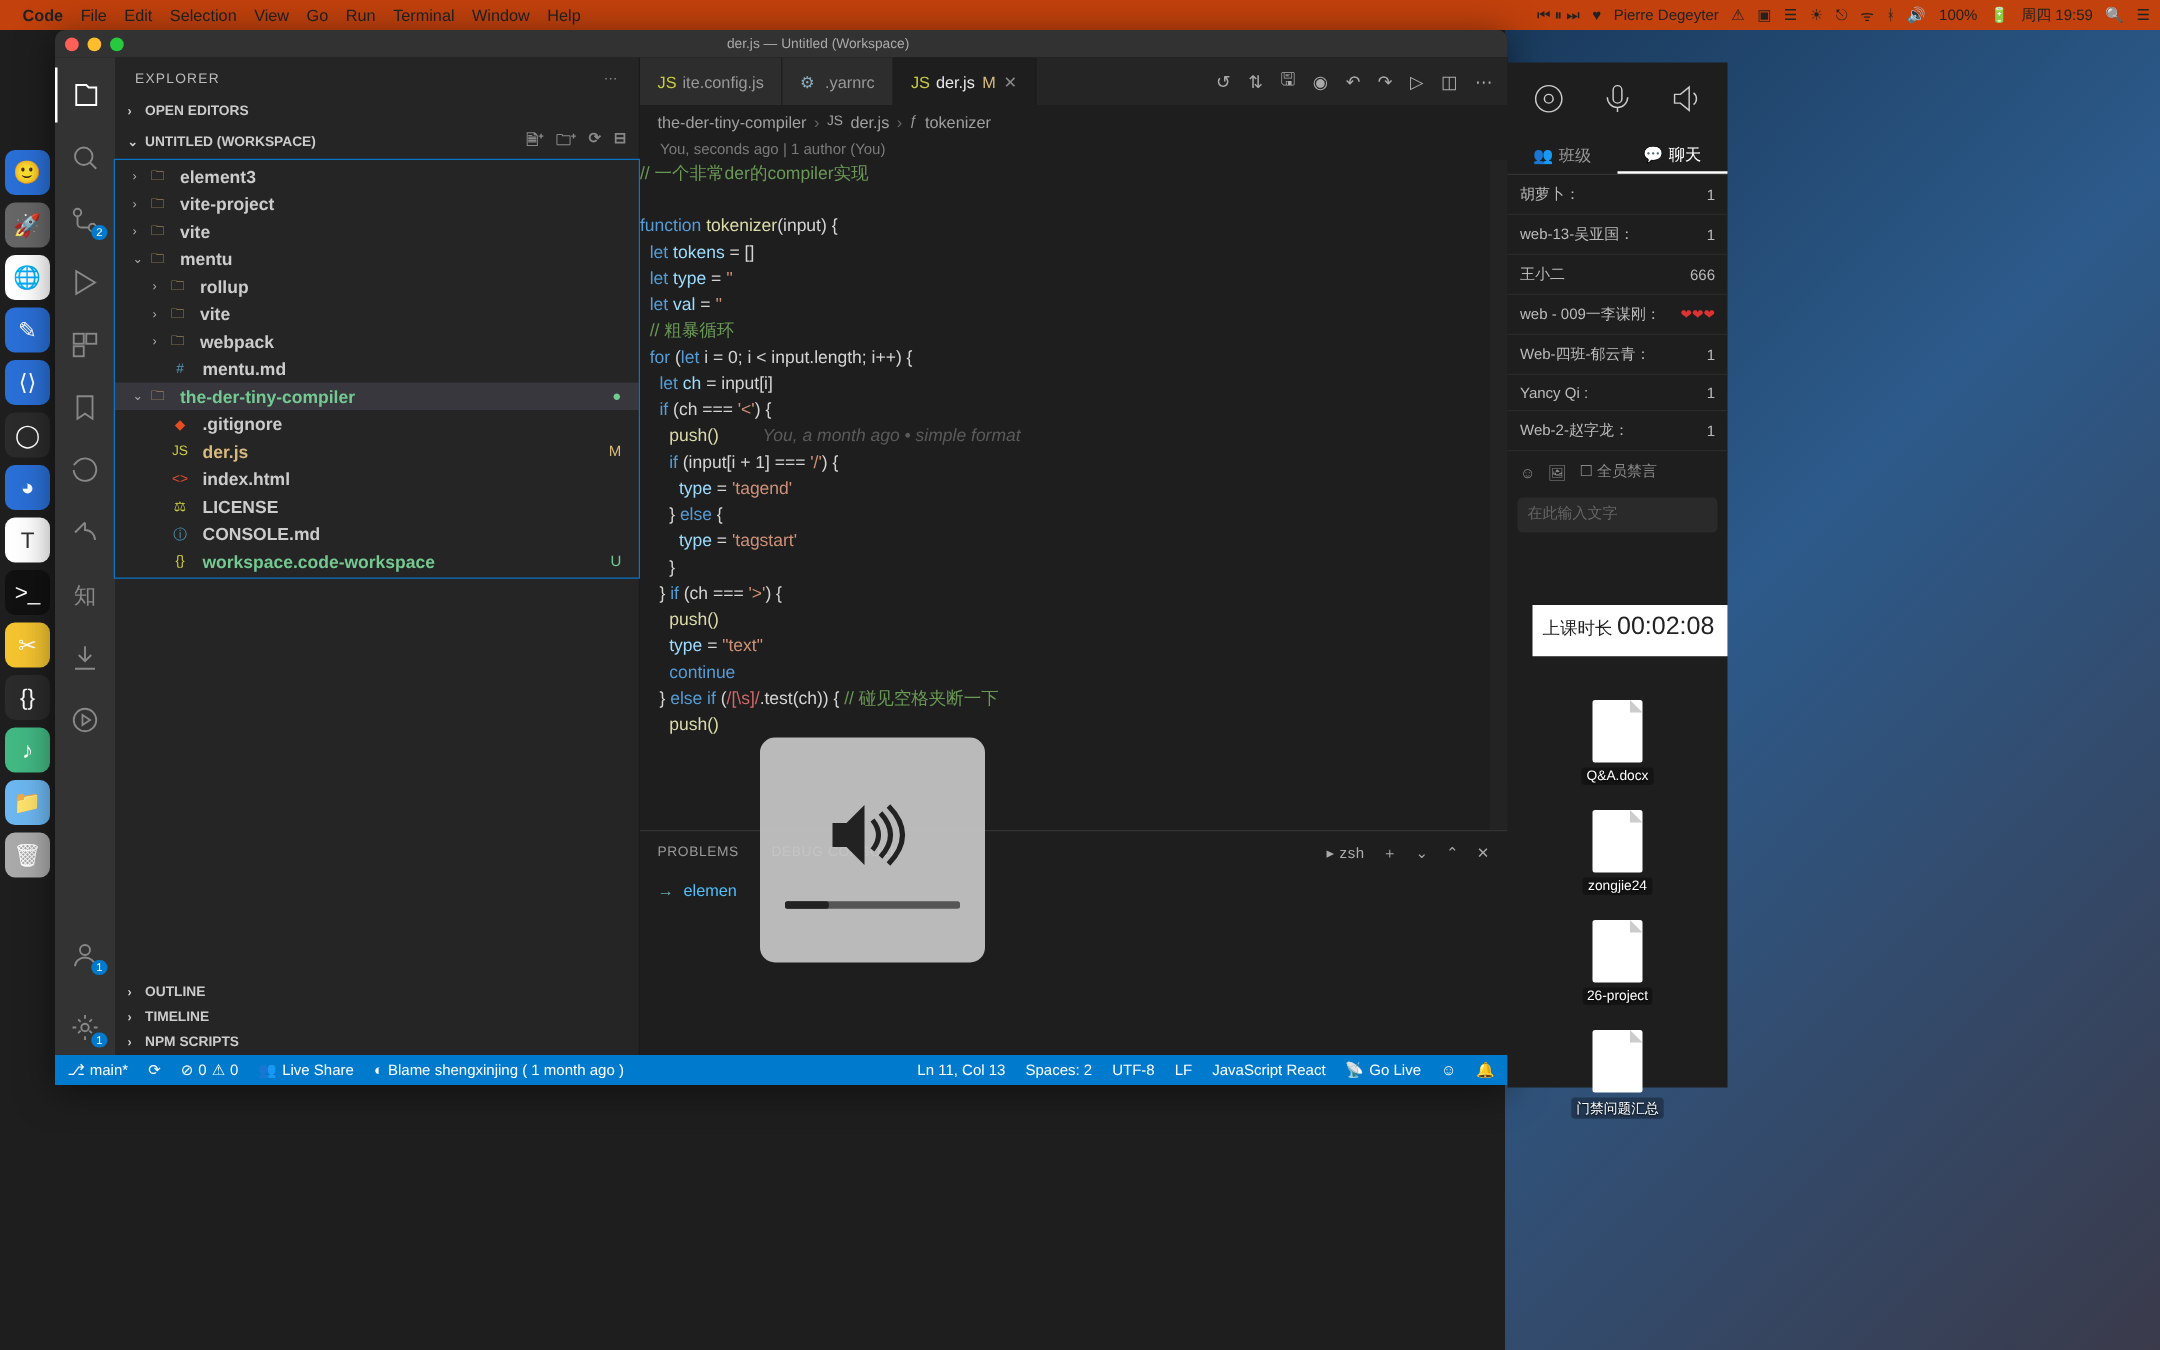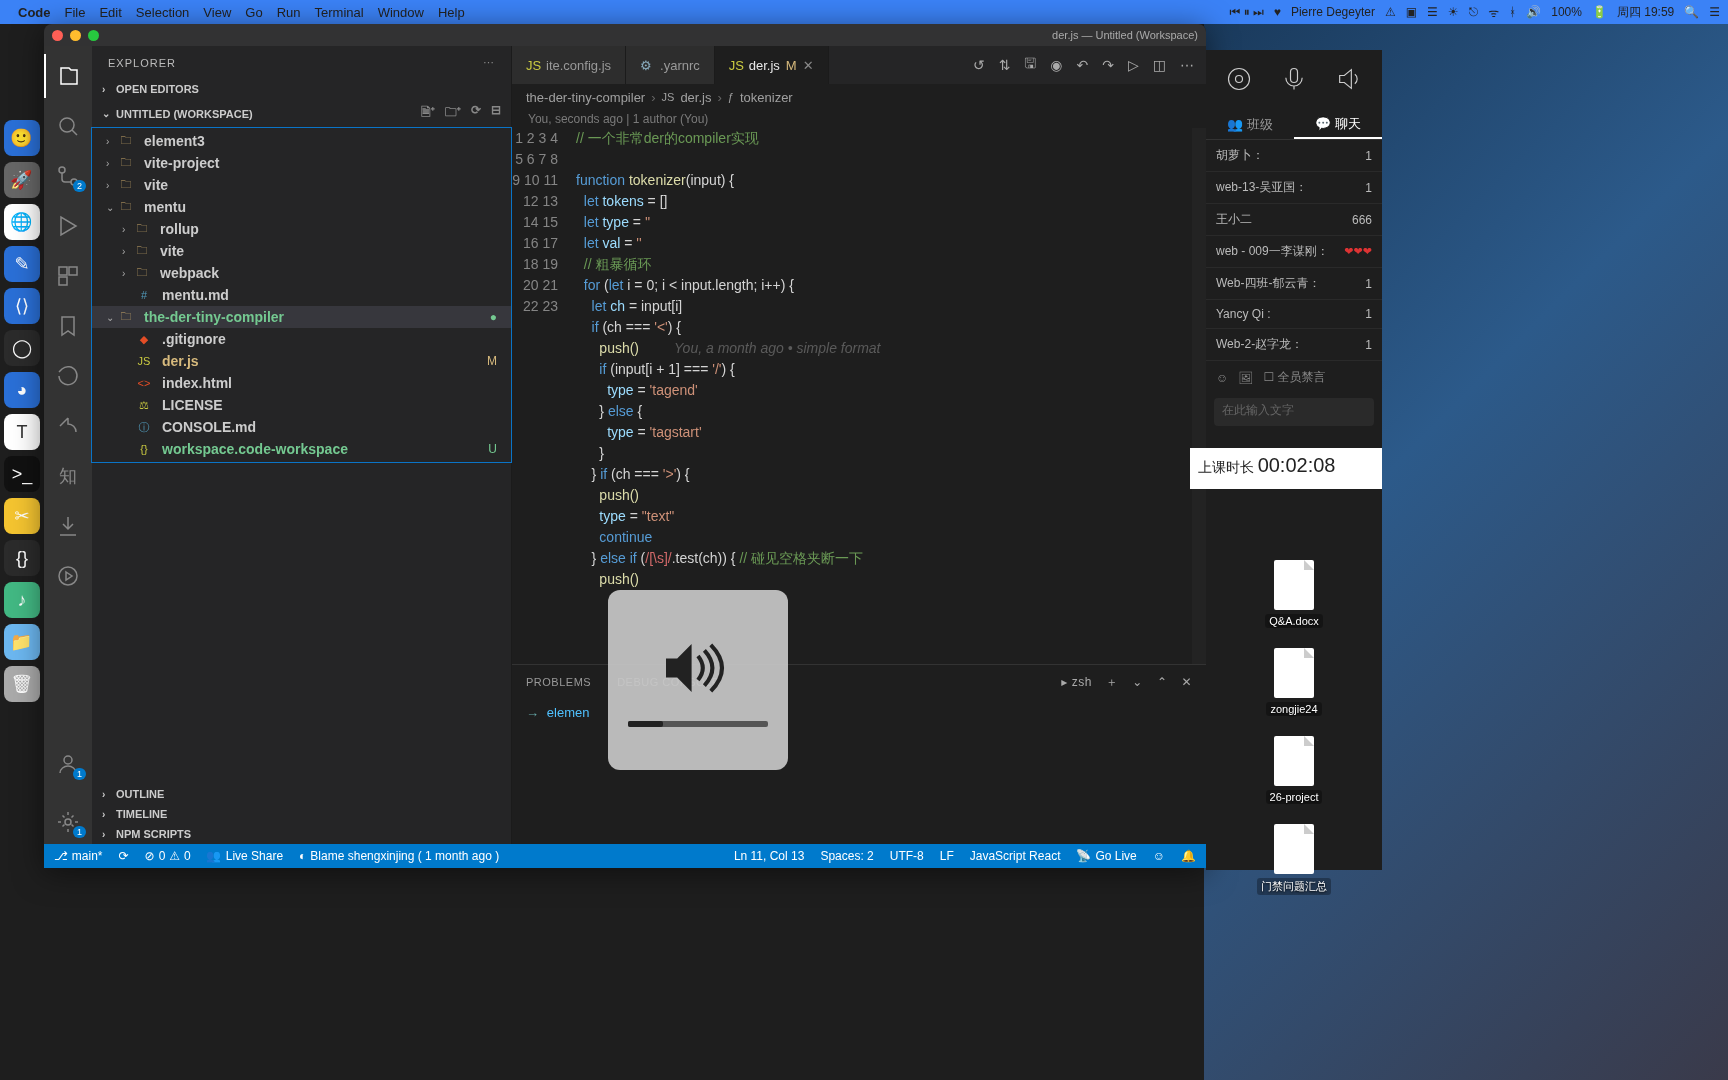--- a/index.html
+++ b/index.html
@@ -1,19 +1,19 @@
 <!DOCTYPE html>
 <html><head>
   <meta charset="utf-8">
   <style>
     * { margin: 0; padding: 0; box-sizing: border-box; font-family: -apple-system, "SF Pro", "Helvetica Neue", Arial, sans-serif; }
     body { width: 1728px; height: 1080px; overflow: hidden; background: #1e1e1e; position: relative; }
 
     
-    .mac-menubar { position: absolute; top: 0; left: 0; right: 0; height: 24px; background: #3b82f6; display: flex; align-items: center; font-size: 13px; color: #222; padding: 0 8px; }
+    .mac-menubar { position: absolute; top: 0; left: 0; right: 0; height: 24px; background: #c2410c; display: flex; align-items: center; font-size: 13px; color: #222; padding: 0 8px; }
     .mac-menubar .apple { font-size: 15px; margin-right: 10px; }
     .mac-menubar .menu-item { margin-right: 14px; }
     .mac-menubar .menu-item.bold { font-weight: 600; }
     .mac-menubar .spacer { flex: 1; }
     .mac-menubar .right { display: flex; align-items: center; gap: 10px; }
     .mac-menubar .right span { font-size: 12px; }
 
     
     .mac-dock { position: absolute; top: 120px; left: 2px; width: 40px; display: flex; flex-direction: column; gap: 6px; align-items: center; }
     .mac-dock .app { width: 36px; height: 36px; border-radius: 8px; display: flex; align-items: center; justify-content: center; font-size: 18px; color: #fff; }
@@ -25,21 +25,21 @@
     .dock-yellow { background: #f4c430; }
     .dock-term { background: #111; }
     .dock-folder { background: #6cb7f0; }
     .dock-trash { background: #aaa; }
 
     
     .vscode { position: absolute; top: 24px; left: 44px; width: 1162px; height: 844px; background: #1e1e1e; border-radius: 8px 8px 0 0; display: flex; flex-direction: column; box-shadow: 0 4px 30px rgba(0,0,0,0.5); }
     .titlebar { height: 22px; background: #323233; display: flex; align-items: center; padding: 0 8px; font-size: 11px; color: #aaa; border-radius: 8px 8px 0 0; }
     .traffic { display: flex; gap: 7px; margin-right: 12px; }
     .traffic span { width: 11px; height: 11px; border-radius: 50%; }
-    .titlebar .title { flex: 1; text-align: right; }
+    .titlebar .title { flex: 1; text-align: center; }
 
     .vscode-body { flex: 1; display: flex; min-height: 0; }
 
     
     .activity-bar { width: 48px; background: #333333; display: flex; flex-direction: column; align-items: center; padding-top: 8px; gap: 6px; color: #888; }
     .activity-bar .abitem { width: 48px; height: 44px; display: flex; align-items: center; justify-content: center; position: relative; }
     .activity-bar .abitem.active { color: #fff; border-left: 2px solid #fff; }
     .activity-bar .abitem svg { width: 24px; height: 24px; stroke: currentColor; fill: none; stroke-width: 1.5; }
     .activity-bar .abitem .badge { position: absolute; bottom: 6px; right: 6px; background: #007acc; color: #fff; font-size: 9px; padding: 1px 4px; border-radius: 8px; }
     .activity-bar .bottom { margin-top: auto; margin-bottom: 8px; }
@@ -116,21 +116,21 @@
     .right-app .top-icons { height: 60px; display: flex; align-items: center; justify-content: space-around; padding: 0 6px; }
     .right-app .top-icons svg { width: 28px; height: 28px; stroke: #ccc; fill: none; }
     .right-app .tabs2 { height: 30px; display: flex; align-items: center; border-bottom: 1px solid #333; }
     .right-app .tabs2 .t { flex: 1; text-align: center; font-size: 13px; padding: 4px 0; color: #999; }
     .right-app .tabs2 .t.active { color: #fff; border-bottom: 2px solid #fff; }
     .right-app .chat-list .row { padding: 7px 10px; border-bottom: 1px solid #2a2a2a; display: flex; justify-content: space-between; align-items: center; font-size: 12px; color: #bbb; }
     .right-app .chat-list .row .hearts { color: #d33; font-size: 11px; }
     .right-app .toolbar2 { display: flex; gap: 10px; padding: 8px 10px; align-items: center; color: #888; font-size: 12px; }
     .right-app .msgbox { margin: 4px 8px; height: 28px; background: #2a2a2a; border-radius: 4px; color: #666; padding: 4px 8px; font-size: 12px; }
 
-    .meeting { position: absolute; top: 448px; right: 346px; width: 192px; background: #fff; color: #222; font-size: 13px; padding: 6px 8px 12px 8px; }
+    .meeting { position: absolute; top: 484px; right: 346px; width: 156px; background: #fff; color: #222; font-size: 13px; padding: 6px 8px 12px 8px; }
     .meeting .title3 { font-size: 14px; font-weight: 500; }
     .meeting .time { font-size: 20px; margin-top: 2px; }
     .meeting .stats { font-size: 11px; line-height: 15px; margin-top: 4px; }
     .meeting .ok { color: #2a9; }
 
     
     .desk-files { position: absolute; top: 560px; right: 346px; width: 176px; display: flex; flex-direction: column; gap: 20px; align-items: center; color: #fff; font-size: 11px; }
     .desk-files .file { display: flex; flex-direction: column; align-items: center; gap: 4px; }
     .desk-files .doc-icon { width: 40px; height: 50px; background: #fff; border-radius: 2px; position: relative; }
     .desk-files .doc-icon::after { content:''; position:absolute; top:0; right:0; width:0; height:0; border-left:10px solid #ccc; border-top:10px solid transparent; }
@@ -429,44 +429,20 @@
         <span>the-der-tiny-compiler</span>
           <span class="sep">›</span>
         <span class="ico">JS</span>
           <span>der.js</span>
           <span class="sep">›</span>
         <span class="ico">ƒ</span>
           <span>tokenizer</span>
       </div>
       <div class="blame">You, seconds ago | 1 author (You)</div>
       <div class="code-area">
-        <div class="gutter">
-1
-2
-3
-4
-5
-6
-7
-8
-9
-10
-11
-12
-13
-14
-15
-16
-17
-18
-19
-20
-21
-22
-23</div>
         <div class="code"><span class="tok-com">// 一个非常der的compiler实现</span>
 
 <span class="tok-kw">function</span> <span class="tok-fn">tokenizer</span><span>(input) {</span>
   <span class="tok-kw">let</span> <span class="tok-var">tokens</span><span> = []</span>
   <span class="tok-kw">let</span> <span class="tok-var">type</span> = <span class="tok-str">''</span>
   <span class="tok-kw">let</span> <span class="tok-var">val</span> = <span class="tok-str">''</span>
   <span class="tok-com">// 粗暴循环</span>
   <span class="tok-kw">for</span> (<span class="tok-kw">let</span><span> i = 0; i &lt; input.length; i++) {</span>
     <span class="tok-kw">let</span> <span class="tok-var">ch</span><span> = input[i]</span>
     <span class="tok-kw">if</span><span> (ch === </span><span class="tok-str">'&lt;'</span><span>) {</span>

